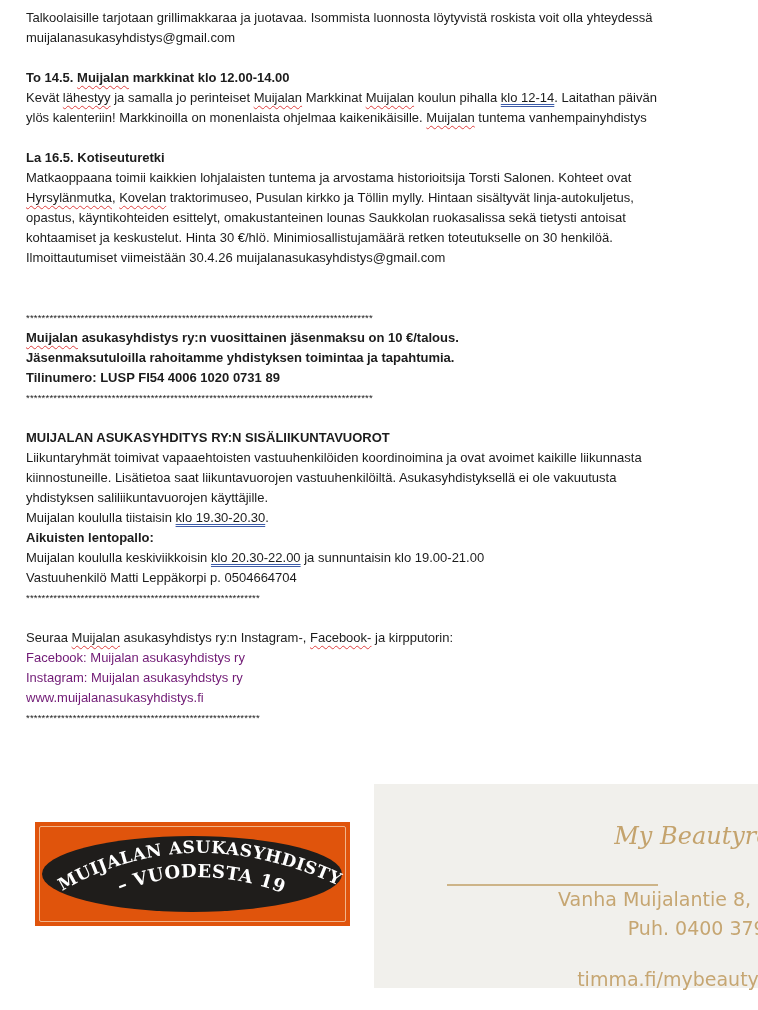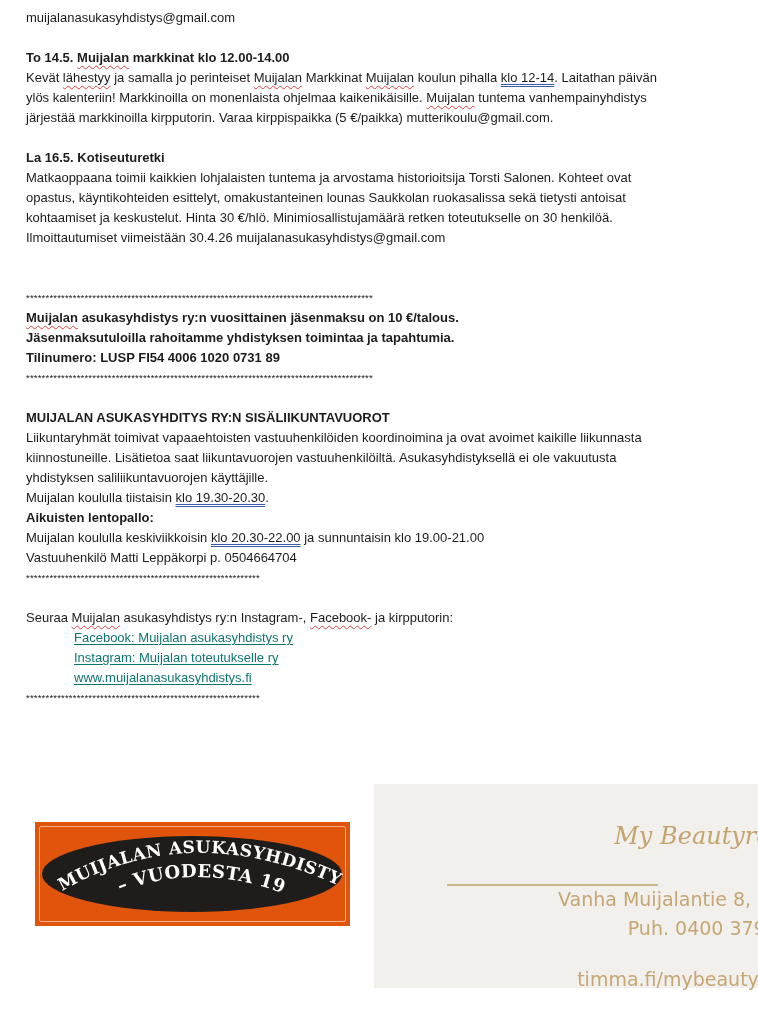--- a/index.html
+++ b/index.html
@@ -10,21 +10,21 @@
     }
     .doc { position: absolute; left: 26px; top: 8px; width: 700px; }
     .p { line-height: 20px; margin: 0; white-space: nowrap; }
     .b { font-weight: bold; }
     .gap { height: 20px; }
     .stars { font-size: 9.5px; letter-spacing: 0.2px; line-height: 20px; color: #222; white-space: nowrap; overflow: hidden; }
     .stars.long { width: 543px; }
     .stars.short { width: 376px; }
     .sp { text-decoration: underline wavy #e04040; text-decoration-thickness: 1px; text-underline-offset: 3px; }
     .lnk { text-decoration: underline double #3b5aa8; text-underline-offset: 2px; }
-    .hl { color: #0f766e; text-decoration: underline; text-underline-offset: 2px; cursor: pointer; margin-left: 48px; }
+    .hl { color: #701a75; text-underline-offset: 2px; cursor: pointer; }
 
     
     .logo-left {
       position: absolute; left: 35px; top: 822px; width: 315px; height: 104px;
       background: #e0540c;
     }
     .logo-left .inner {
       position: absolute; left: 4px; top: 4px; right: 4px; bottom: 4px;
       border: 1px solid #f0b48a; border-radius: 2px;
     }
@@ -43,31 +43,32 @@
     .beauty .line { position: absolute; left: 0; right: 0; font-size: 19px; color: #c6a672; font-family: "DejaVu Sans", sans-serif; }
     .beauty .l1 { top: 104px; }
     .beauty .l2 { top: 133px; }
     .beauty .l3 { top: 156px; margin-top: 28px; }
   </style>
 </head>
 <body>
 
 <div class="doc">
 
+  <p class="p">Talkoolaisille tarjotaan grillimakkaraa ja juotavaa. Isommista luonnosta löytyvistä roskista voit olla yhteydessä</p>
   <p class="p">muijalanasukasyhdistys@gmail.com</p>
   <div class="gap"></div>
 
   <p class="p b"><span>To 14.5.  </span><span class="sp">Muijalan</span><span> markkinat klo 12.00-14.00</span></p>
   <p class="p"><span>Kevät </span><span class="sp">lähestyy</span><span> ja samalla jo perinteiset </span><span class="sp">Muijalan</span><span> Markkinat </span><span class="sp">Muijalan</span><span> koulun pihalla </span><span class="lnk">klo 12-14</span><span>. Laitathan päivän</span></p>
   <p class="p"><span>ylös kalenteriin! Markkinoilla on monenlaista ohjelmaa kaikenikäisille. </span><span class="sp">Muijalan</span><span> tuntema vanhempainyhdistys</span></p>
-  <p class="p">järjestää markkinoilla kirpputorin. Varaa kirppispaikka (5 €/paikka) mutterikoulu@gmail.com.</p>
   <div class="gap"></div>
 
   <p class="p b">La 16.5. Kotiseuturetki</p>
   <p class="p">Matkaoppaana toimii kaikkien lohjalaisten tuntema ja arvostama historioitsija Torsti Salonen. Kohteet ovat</p>
+  <p class="p"><span class="sp">Hyrsylänmutka</span><span>, </span><span class="sp">Kovelan</span><span> traktorimuseo, Pusulan kirkko ja Töllin mylly. Hintaan sisältyvät linja-autokuljetus,</span></p>
   <p class="p">opastus, käyntikohteiden esittelyt, omakustanteinen lounas Saukkolan ruokasalissa sekä tietysti antoisat</p>
   <p class="p">kohtaamiset ja keskustelut. Hinta 30 €/hlö. Minimiosallistujamäärä retken toteutukselle on 30 henkilöä.</p>
   <p class="p">Ilmoittautumiset viimeistään 30.4.26 muijalanasukasyhdistys@gmail.com</p>
   <div class="gap"></div>
   <div class="gap"></div>
 
   <div class="stars long">*****************************************************************************************</div>
   <p class="p b"><span class="sp">Muijalan</span><span> asukasyhdistys ry:n vuosittainen jäsenmaksu on 10 €/talous.</span></p>
   <p class="p b">Jäsenmaksutuloilla rahoitamme yhdistyksen toimintaa ja tapahtumia.</p>
   <p class="p b">Tilinumero: LUSP FI54 4006 1020 0731 89</p>
@@ -80,21 +81,21 @@
   <p class="p">yhdistyksen saliliikuntavuorojen käyttäjille.</p>
   <p class="p"><span>Muijalan koululla tiistaisin </span><span class="lnk">klo 19.30-20.30</span><span>.</span></p>
   <p class="p b">Aikuisten lentopallo:</p>
   <p class="p"><span>Muijalan koululla keskiviikkoisin </span><span class="lnk">klo 20.30-22.00</span><span> ja sunnuntaisin klo 19.00-21.00</span></p>
   <p class="p">Vastuuhenkilö Matti Leppäkorpi p. 0504664704</p>
   <div class="stars short">************************************************************</div>
   <div class="gap"></div>
 
   <p class="p"><span>Seuraa </span><span class="sp">Muijalan</span><span> asukasyhdistys ry:n Instagram-, </span><span class="sp">Facebook-</span><span> ja kirpputorin:</span></p>
   <p class="p"><a class="hl">Facebook: Muijalan asukasyhdistys ry</a></p>
-  <p class="p"><a class="hl">Instagram: Muijalan toteutukselle ry</a></p>
+  <p class="p"><a class="hl">Instagram: Muijalan asukasyhdstys ry</a></p>
   <p class="p"><a class="hl">www.muijalanasukasyhdistys.fi</a></p>
   <div class="stars short">************************************************************</div>
 </div>
 
 <div class="logo-left">
   <div class="inner"></div>
   <svg width="315" height="104" viewBox="0 0 315 104">
     <ellipse cx="157" cy="52" rx="150" ry="38" fill="#1f1d1b"></ellipse>
     <path id="arc1" d="M 22 72 Q 150 -5 300 62" fill="none"></path>
     <text font-family="DejaVu Serif, serif" font-size="17" font-weight="bold" fill="#ffffff" letter-spacing="0.5">

